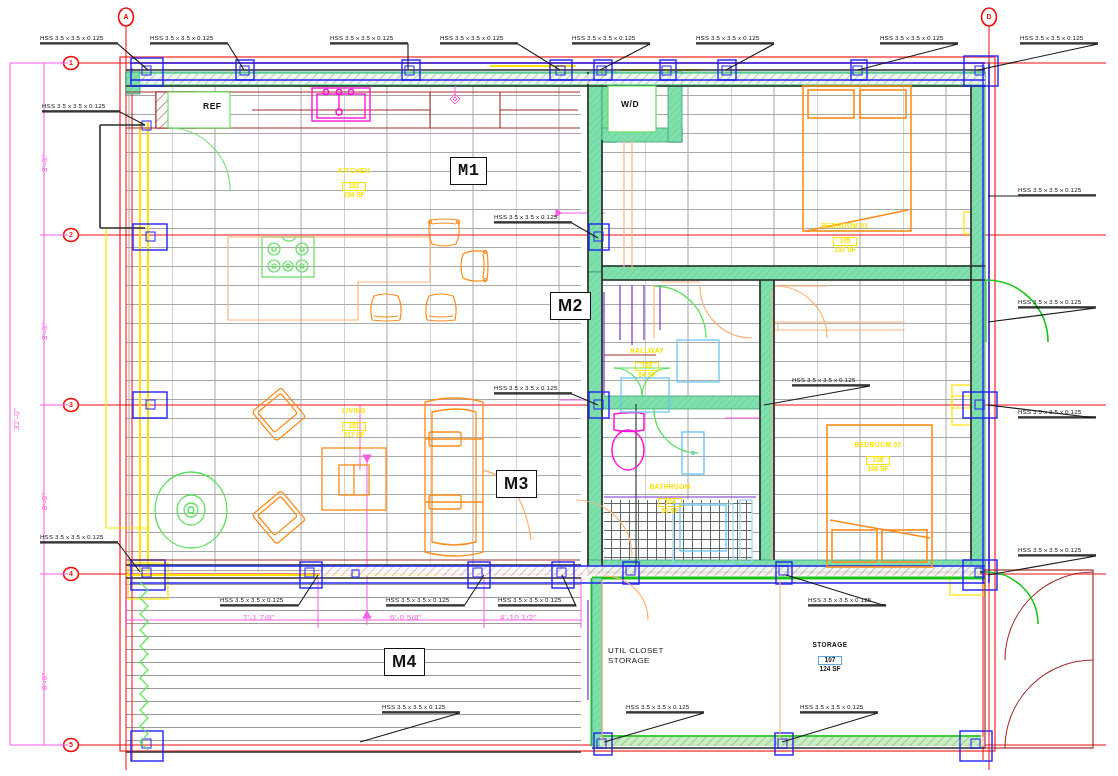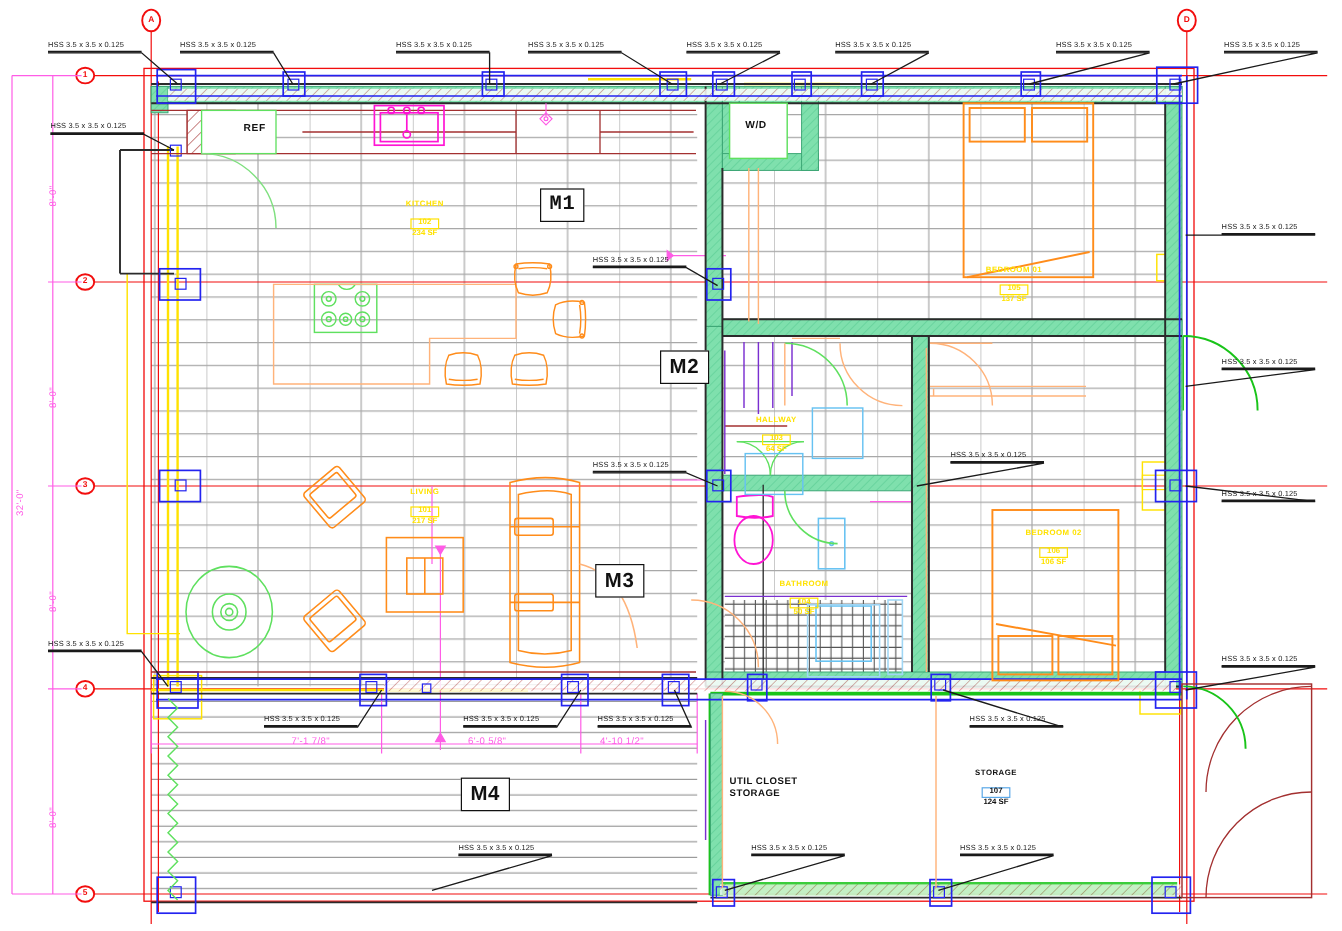--- a/index.html
+++ b/index.html
@@ -24,21 +24,21 @@
   }
   .roomtag{position:absolute;text-align:center;line-height:1.05;}
   .roomtag .rname{font-size:6.5px;letter-spacing:.4px;font-weight:700;}
   .roomtag .rnum{font-size:6.5px;font-weight:700;border:1px solid currentColor;display:inline-block;padding:0px 6px;margin:1px 0;}
   .roomtag .rarea{font-size:6.5px;font-weight:700;}
   .yellowtag{color:#ffe200;}
   .bluetag{color:#111;}
   .bluetag .rnum{border-color:#5aa8e8;color:#111;}
   .dimtxt{position:absolute;color:#ff5ce6;font-size:8px;letter-spacing:.3px;font-family:"Liberation Sans","DejaVu Sans",sans-serif;}
   .vdim{transform:rotate(-90deg);transform-origin:left top;}
-  .plaintxt{position:absolute;color:#111;font-size:8px;letter-spacing:.4px;text-align:center;line-height:1.3;font-weight:bold;}
+  .plaintxt{position:absolute;color:#111;font-size:8px;letter-spacing:.4px;text-align:center;line-height:1.3;}
   .ref{position:absolute;color:#111;font-size:8.5px;font-weight:700;letter-spacing:.5px;}
   .wd{position:absolute;color:#111;font-size:8.5px;font-weight:700;letter-spacing:.5px;}
   .gridlbl{position:absolute;color:#f20d0d;font-size:7px;font-weight:700;text-align:center;width:14px;line-height:14px;}
 </style>
 </head>
 <body>
 
 <div id="stage">
 
   <svg id="plan" viewBox="0 0 1118 776">

